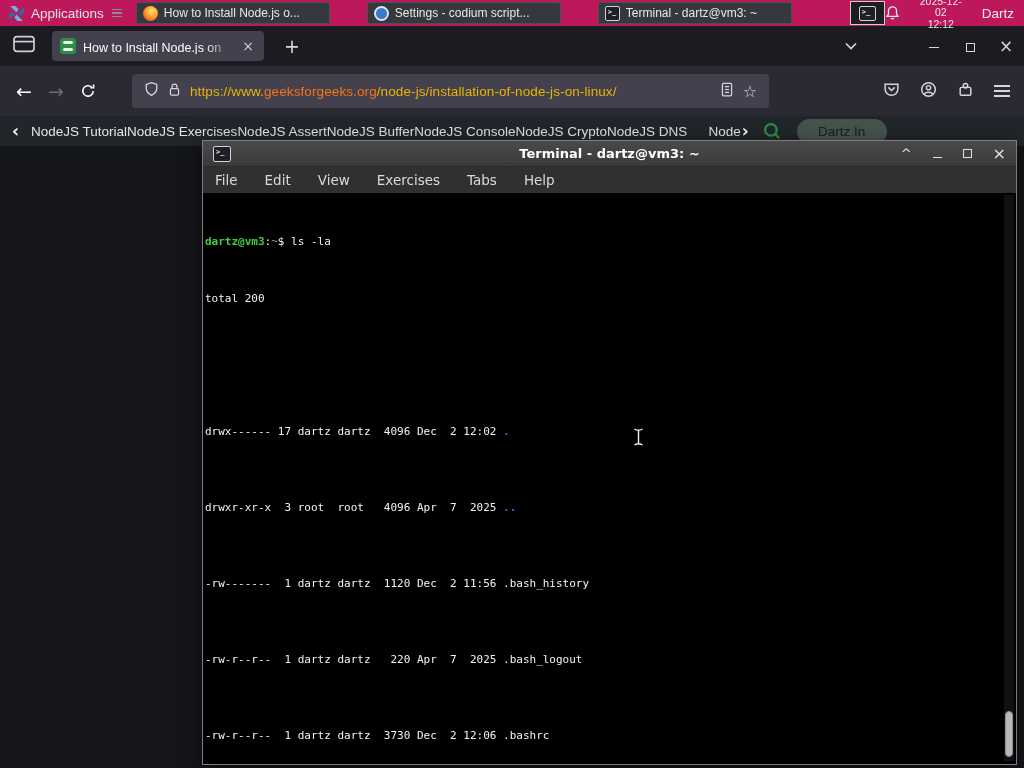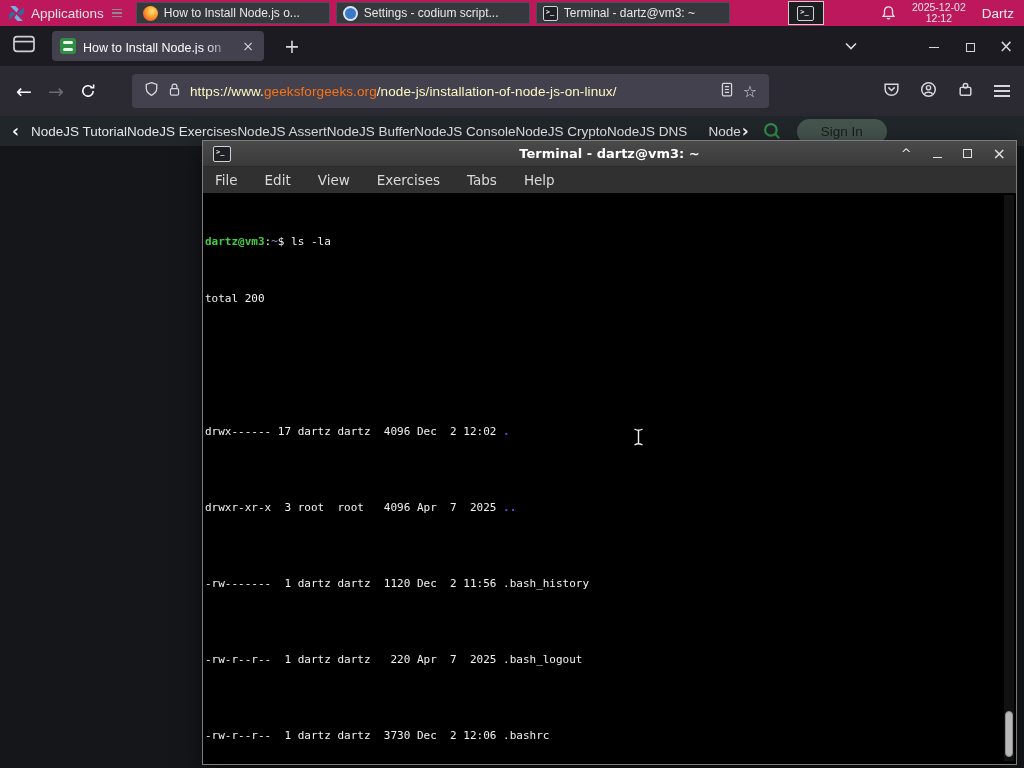--- a/index.html
+++ b/index.html
@@ -58,21 +58,21 @@
   .winbtn.close { font-size:17px; line-height:17px; }
 
   #toolbar { position:absolute; left:0; top:66px; width:1024px; height:50px; background:#2b2a33;
              display:flex; align-items:center; z-index:10; }
   .nav-ic { width:32px; height:32px; display:flex; align-items:center; justify-content:center;
             color:#fbfbfe; font-size:19px; }
   .nav-ic.dim { color:#6c6b74; }
   .urlbar { margin-left:28px; width:637px; height:34px; background:#42414d; border-radius:4px;
             display:flex; align-items:center; padding:0 12px; gap:9px; }
   .url-text { flex:1; font-size:13.5px; white-space:nowrap; overflow:hidden; letter-spacing:.1px; }
-  .url-dim { color:#fef9c3; } .url-domain { color:#f97316; }
+  .url-dim { color:#eab308; } .url-domain { color:#f97316; }
   .glyph { font-family:"DejaVu Sans", sans-serif; }
   .star { color:#d5d5dd; font-size:16px; }
   .right-icons { margin-left:auto; display:flex; align-items:center; gap:20px; padding-right:14px; }
   .burger { position:relative; width:16px; height:2px; background:#d5d5dd; }
   .burger::before, .burger::after { content:""; position:absolute; left:0; width:16px; height:2px; background:#d5d5dd; }
   .burger::before { top:-5px; } .burger::after { top:5px; }
 
   
   #sitenav { position:absolute; left:0; top:116px; width:1024px; height:30px; background:#21262a;
              display:flex; align-items:center; color:#e2e4e6; font-size:13.5px; z-index:10; }
@@ -134,21 +134,21 @@
         <path d="M7 8L1 14V9l3-3z" fill="#2e6da4"></path>
       </svg>
       <span class="apps-label">Applications</span>
       <span class="menu-ind">
           <i></i>
           <i></i>
           <i></i>
         </span>
     </div>
 
-    <div style="display:flex;align-items:center;">
+    <div style="display:flex;align-items:center;gap:31px;">
 
         <div class="task-btn">
           <span class="task-icon firefox"></span>
           <span class="lbl">How to Install Node.js o...</span>
         </div>
 
         <div class="task-btn">
           <span class="task-icon settings"></span>
           <span class="lbl">Settings - codium script...</span>
         </div>
@@ -278,21 +278,21 @@
         <span class="nav-item">NodeJS DNS</span>
       </div>
     <span class="nav-trunc">Node</span>
     <span class="nav-chevron nav-next">›</span>
     <span class="gfg-search">
       <svg width="20" height="20" viewBox="0 0 18 18">
         <circle cx="8" cy="8" r="5.2" fill="none" stroke="#2f8d46" stroke-width="2"></circle>
         <path d="M12 12l3.5 3.5" stroke="#2f8d46" stroke-width="2"></path>
       </svg>
     </span>
-    <span class="signin">Sign In</span>
+    <span class="signin">Dartz In</span>
   </div>
 
   <div id="page"></div>
 
   <div id="terminal">
     <div class="t-titlebar">
       <span class="term-ic" style="width:18px;height:16px;"></span>
       <span class="t-title">Terminal - dartz@vm3: ~</span>
       <span class="t-btns">
         <span class="t-btn glyph">^</span>

